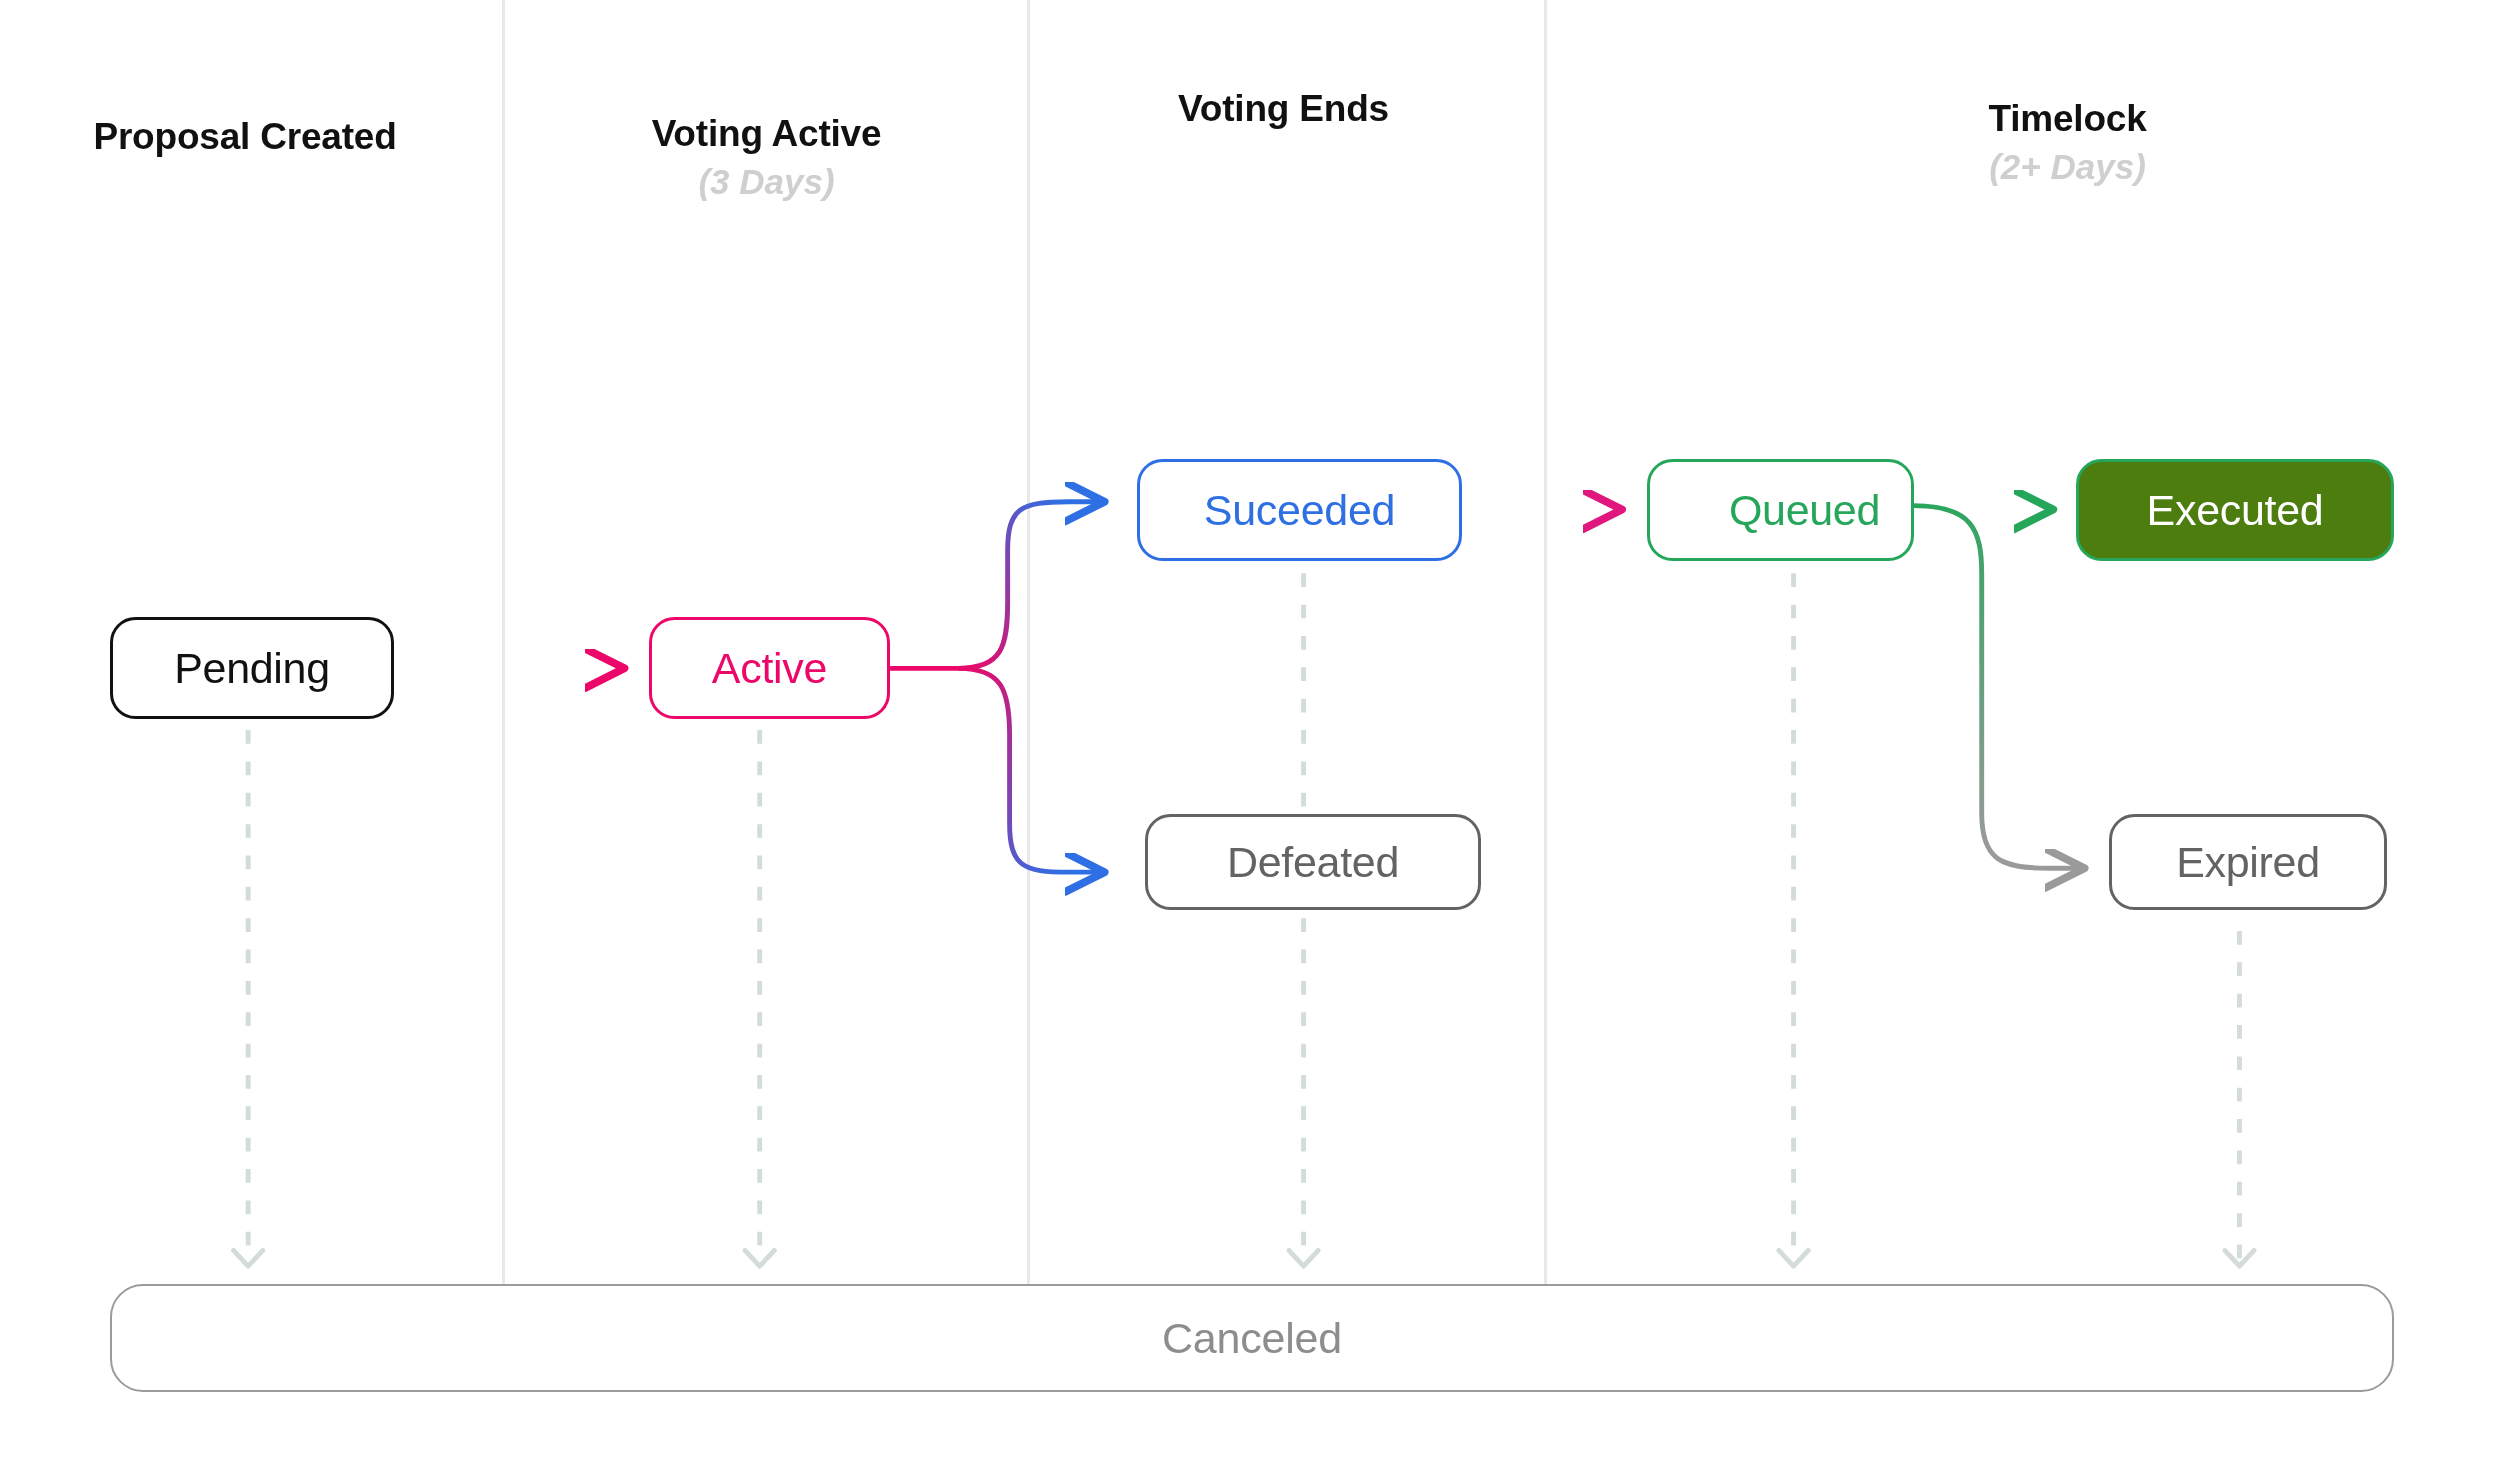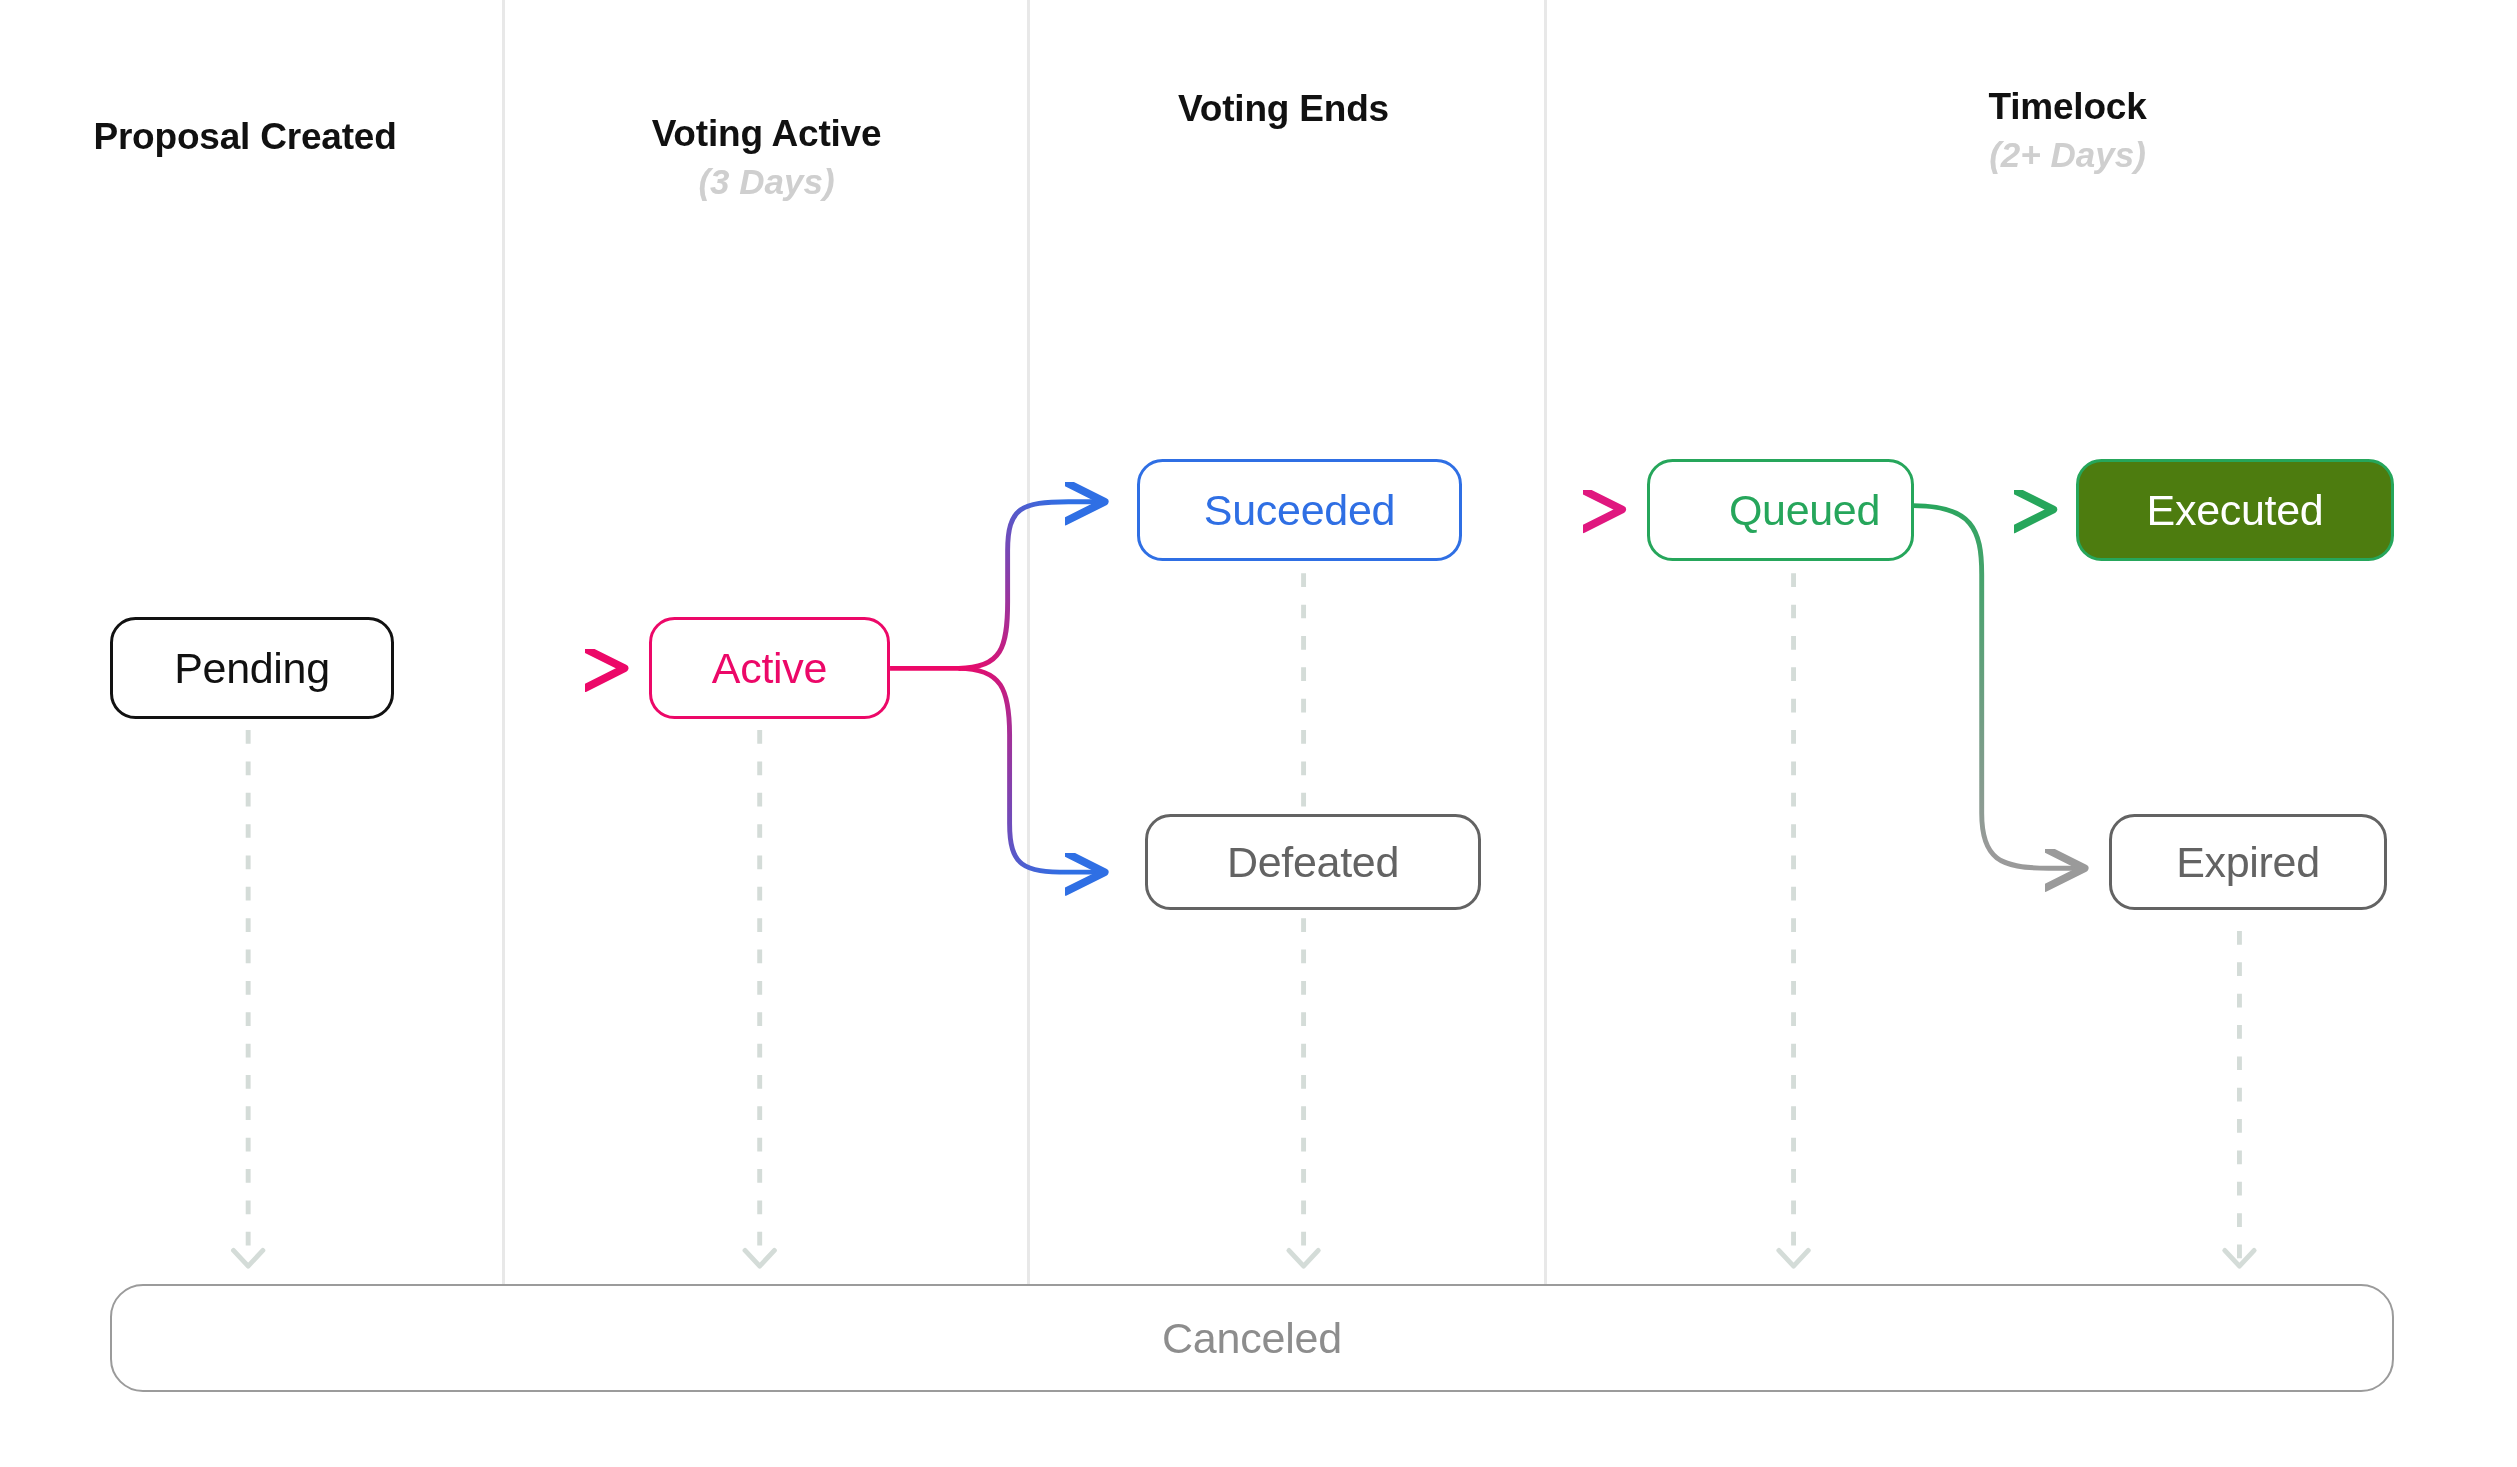--- a/index.html
+++ b/index.html
@@ -98,21 +98,21 @@
   <div class="phase-header" style="left:551px;top:94px;width:431px;margin-top:19px;">
     <div class="phase-title">Voting Active</div>
     <div class="phase-sub">(3 Days)</div>
   </div>
 
   <div class="phase-header" style="left:1068px;top:88px;width:431px;">
     <div class="phase-title">Voting Ends</div>
     <div class="phase-sub"></div>
   </div>
 
-  <div class="phase-header" style="left:1852px;top:86px;width:431px;">
+  <div class="phase-header" style="left:1852px;top:98px;width:431px;">
     <div class="phase-title">Timelock</div>
     <div class="phase-sub">(2+ Days)</div>
   </div>
 
   <svg id="edges" viewBox="0 0 2568 1497">
     <defs>
       <linearGradient id="g-pend-act" x1="0" y1="0" x2="1" y2="0">
         <stop offset="0%" stop-color="#111111"></stop>
         <stop offset="100%" stop-color="#ec0868"></stop>
       </linearGradient>

